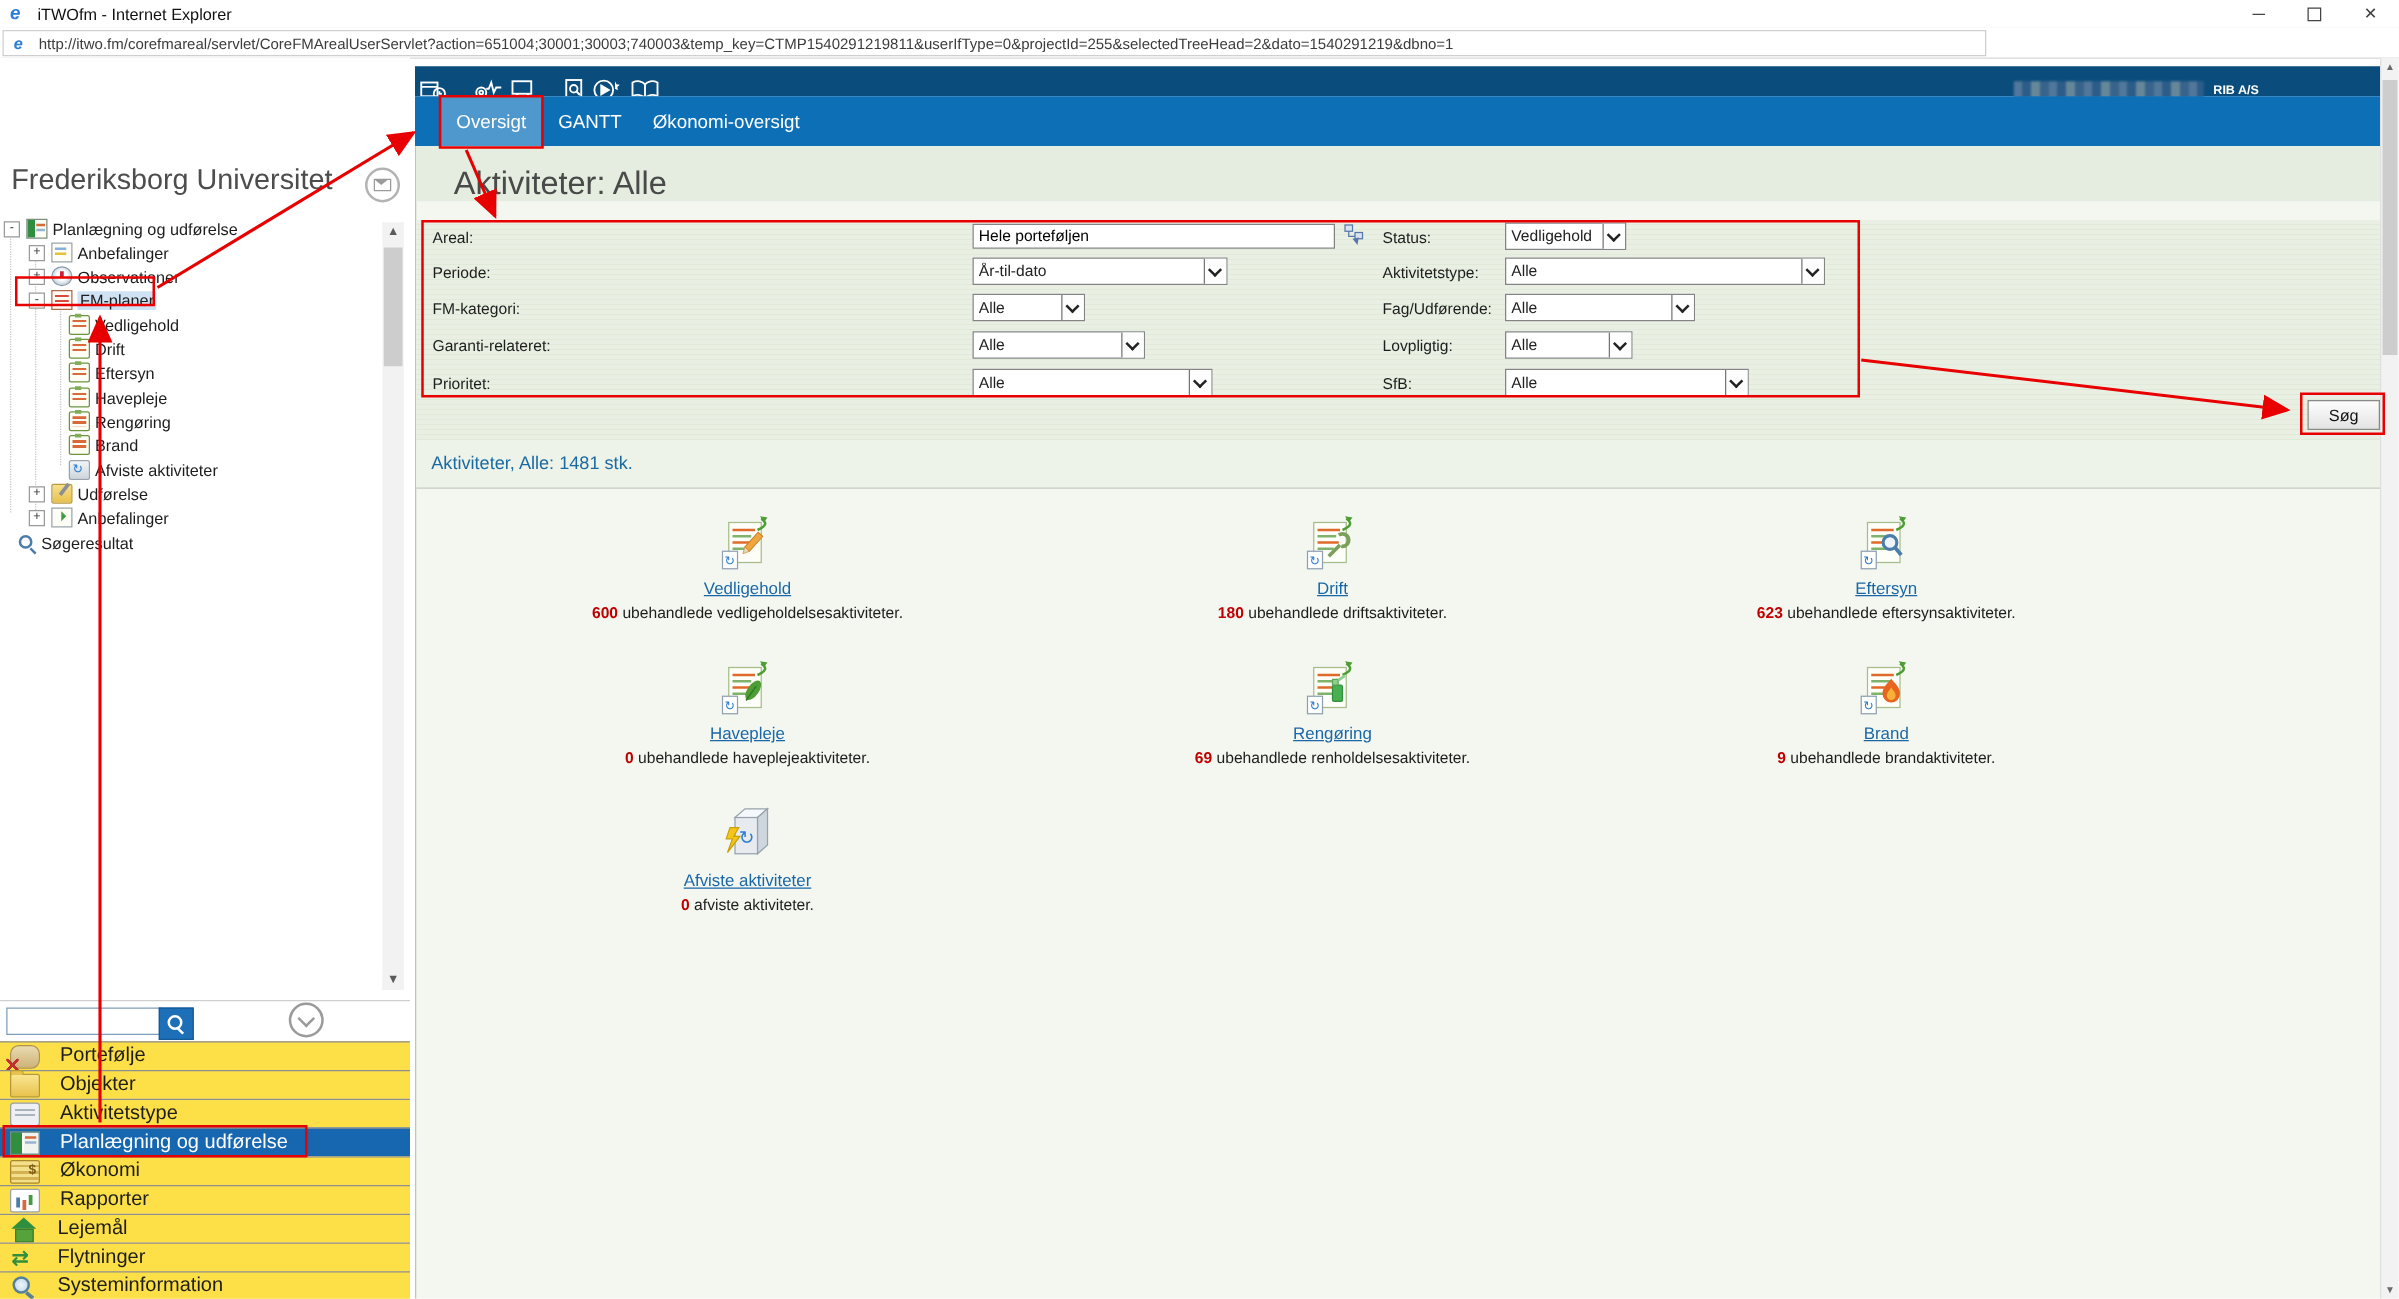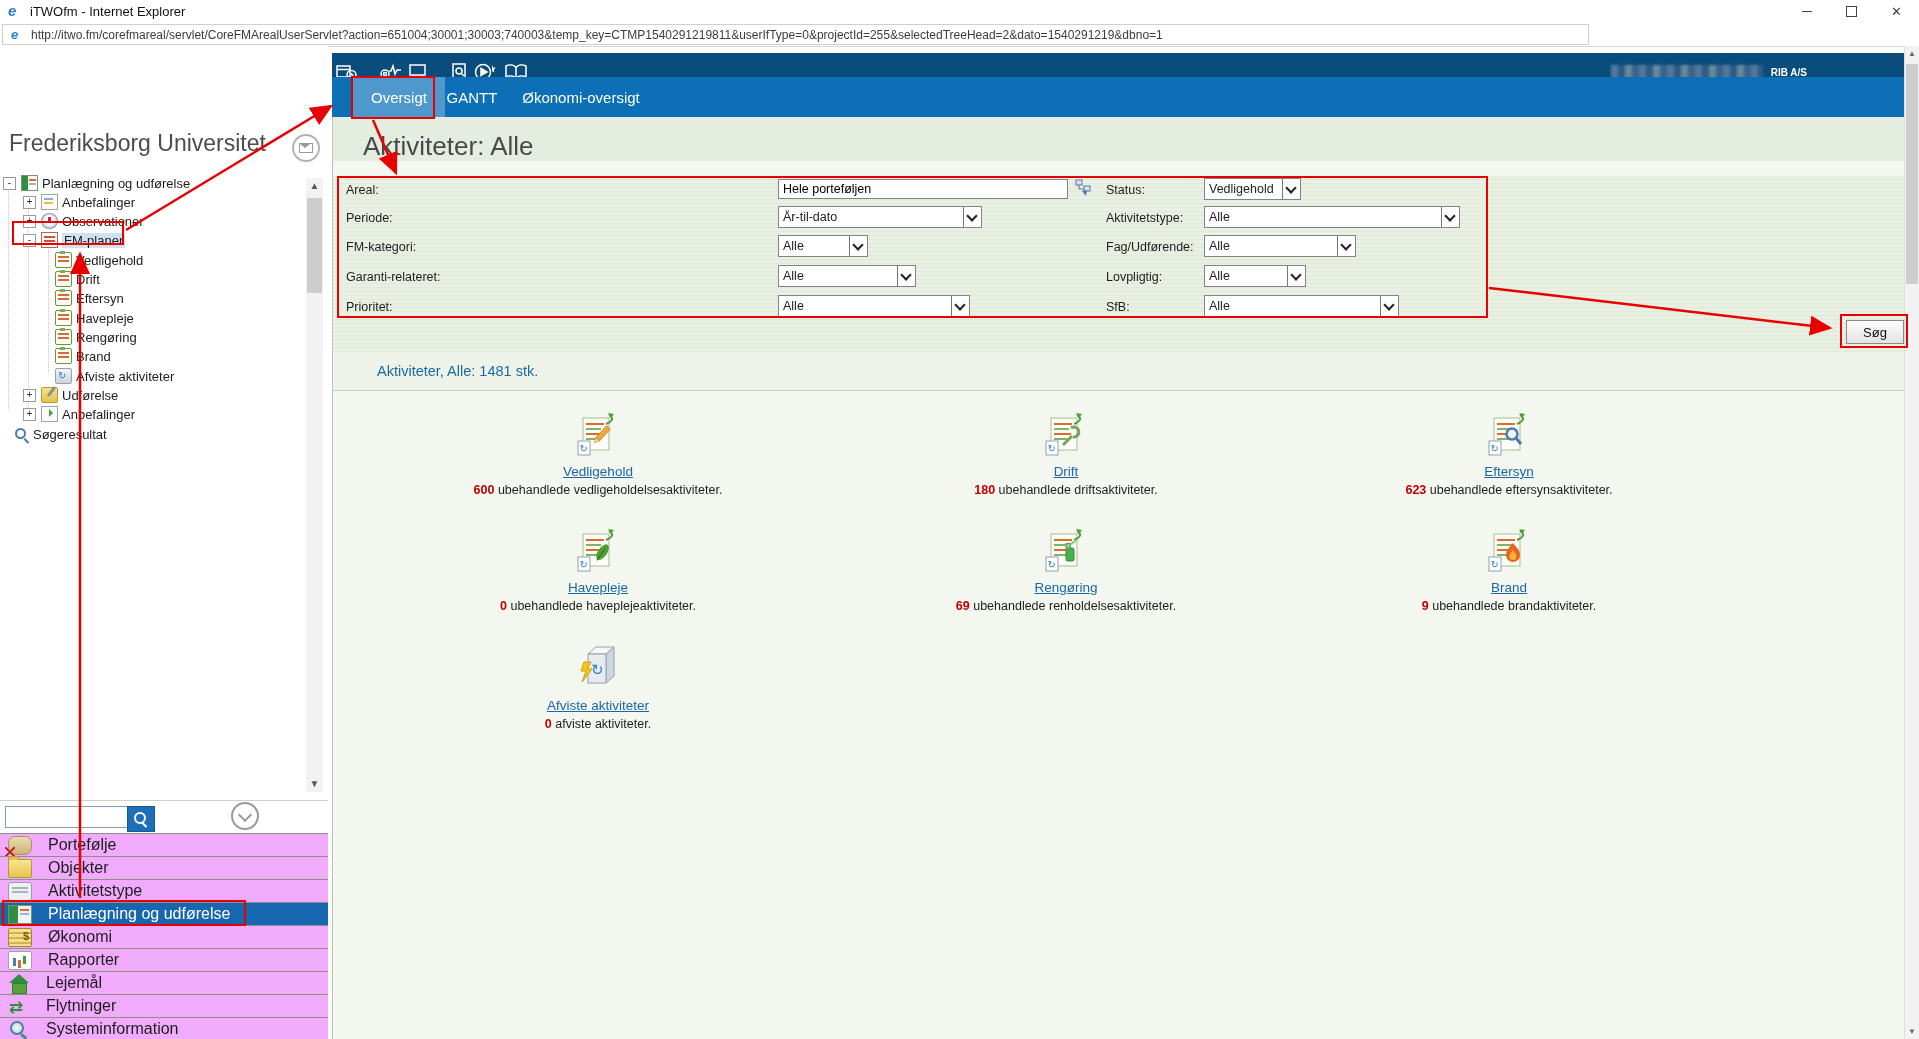--- a/index.html
+++ b/index.html
@@ -57,21 +57,21 @@
   .sthumb{position:absolute;left:1px;top:20px;width:15px;height:95px;background:#cdcdcd}
   
   .sb-div{position:absolute;left:0;top:754px;width:328px;border-top:1px solid #cfcfcf}
   .s-input{position:absolute;left:5px;top:760px;width:116px;height:20px;border:1px solid #7f9db9;font-size:12px;padding:0 3px}
   .s-btn{position:absolute;left:127px;top:760px;width:26px;height:24px;background:#1d70b8;border:1px solid #155a96}
   .s-btn::before{content:"";position:absolute;left:6px;top:5px;width:8px;height:8px;border:2px solid #fff;border-radius:50%}
   .s-btn::after{content:"";position:absolute;left:15px;top:15px;width:6px;height:2px;background:#fff;transform:rotate(45deg);transform-origin:0 0}
   .chevcirc{position:absolute;left:231px;top:756px;width:24px;height:24px;border:2px solid #9a9a9a;border-radius:50%}
   .chevcirc::after{content:"";position:absolute;left:7px;top:6px;width:8px;height:8px;border-right:2px solid #9a9a9a;border-bottom:2px solid #9a9a9a;transform:rotate(45deg)}
   .menu{position:absolute;left:0;top:787px;width:328px}
-  .mrow{position:relative;height:22px;border-top:1px solid #8e8e8e;display:flex;align-items:center;font-size:16px;color:#1d1d1d;background:#f0abfc}
+  .mrow{position:relative;height:22px;border-top:1px solid #8e8e8e;display:flex;align-items:center;font-size:16px;color:#1d1d1d;background:#fde047}
   .mrow.sel{background:#1767b0;color:#fff}
   .mrow .micon{margin-left:8px;margin-right:16px}
   .mi{width:22px;height:17px;position:relative;display:inline-block;flex:none}
   .mi-port{background:linear-gradient(#eadbb2,#cdb377);border:1px solid #ab925b;border-radius:7px}
   .mi-port::after{content:"";position:absolute;left:-4px;bottom:-3px;width:10px;height:10px;
     background:linear-gradient(45deg,transparent 42%,#c03030 42% 58%,transparent 58%),linear-gradient(-45deg,transparent 42%,#c03030 42% 58%,transparent 58%)}
   .mi-obj{background:linear-gradient(#f9e690,#e8c24f);border:1px solid #b5983c;border-radius:2px}
   .mi-obj::before{content:"";position:absolute;left:-1px;top:-4px;width:9px;height:3px;background:#e8c24f;border:1px solid #b5983c;border-bottom:none;border-radius:2px 2px 0 0}
   .mi-card{background:#eef0f3;border:1px solid #97a0aa;border-radius:3px}
   .mi-card::after{content:"";position:absolute;left:3px;top:4px;right:3px;height:8px;background:repeating-linear-gradient(180deg,#aab4bd 0 2px,transparent 2px 4px)}
@@ -105,21 +105,21 @@
     background:repeating-linear-gradient(180deg,#e9f0e3 0 3px,#e0ead8 3px 4px);border-bottom:1px solid #c3c9bd}
   .flabel{position:absolute;font-size:12.5px;color:#1d1d1d;line-height:20px;white-space:nowrap}
   .ctl{position:absolute;height:20px;background:#fff;border:1px solid #848484;font-size:12.5px;display:flex;align-items:center}
   .ctl .txt{margin-left:4px;white-space:nowrap;overflow:hidden}
   .ctl .chev{margin-left:auto;width:17px;height:100%;background:#fdfdfd;border-left:1px solid #777;position:relative;flex:none}
   .ctl .chev::after{content:"";position:absolute;left:4px;top:5px;width:6px;height:6px;border-right:2px solid #222;border-bottom:2px solid #222;transform:rotate(45deg)}
   .areal-input{position:absolute;height:18px;border:1px solid #848484;font-size:12.5px;padding:0 4px}
   .picker{position:absolute}
   .sogbtn{position:absolute;left:1513px;top:203px;width:58px;height:24px;background:linear-gradient(#fdfdfd,#e3e3e3);border:1px solid #8a8a8a;font-size:13px;color:#111;display:flex;align-items:center;justify-content:center}
   .resultbar{position:absolute;left:0;top:235px;width:100%;height:38px;background:#edf3e9;border-bottom:1px solid #c6ccc0;display:flex;align-items:center}
-  .restxt{margin-left:44px;font-size:14.5px;color:#1a6aa2}
+  .restxt{margin-left:12px;font-size:14.5px;color:#1a6aa2}
   .tile{position:absolute;width:440px;text-align:center}
   .tile a{color:#1a67a8;font-size:13.5px;text-decoration:underline}
   .tile .cline{font-size:12.5px;color:#1d1d1d;margin-top:3px}
   .tile .cnt{color:#c00000;font-weight:bold}
   .tile svg{display:block;margin:0 auto 4px auto}
   
   .rscroll{position:absolute;right:0;top:46px;width:14px;height:993px;background:#f2f2f2;border-left:1px solid #e0e0e0}
   .rthumb{position:absolute;left:1px;top:18px;width:12px;height:220px;background:#cdcdcd}
   .rarr{position:absolute;left:0;width:14px;height:15px;color:#6a6a6a;font-size:8px;text-align:center;line-height:15px}
   
@@ -314,21 +314,21 @@
     <svg class="tbicon" style="left:172px" width="24" height="18" viewBox="0 0 24 18">
         <path d="M2 3 C6 1 10 2 12 4.5 C14 2 18 1 22 3 V14 C18 12 14 13 12 15.5 C10 13 6 12 2 14 Z M12 4.5 V15.5" fill="none" stroke="#fff" stroke-width="1.5"></path>
       </svg>
     <div class="userarea">
       <div class="blurname"></div>
       <span class="ribtxt">RIB A/S</span>
     </div>
   </div>
 
   <div class="tabband">
-    <div class="tab active" style="left:21px;width:92px">Oversigt</div>
+    <div class="tab active" style="left:21px;width:80px">Oversigt</div>
     <div class="tab" style="left:108px;width:64px">GANTT</div>
     <div class="tab" style="left:184px;width:130px">Økonomi-oversigt</div>
   </div>
 
   <div class="content">
     <div class="headband">
       <div class="pgtitle">Aktiviteter: Alle</div>
     </div>
 
     <div class="filterband">

